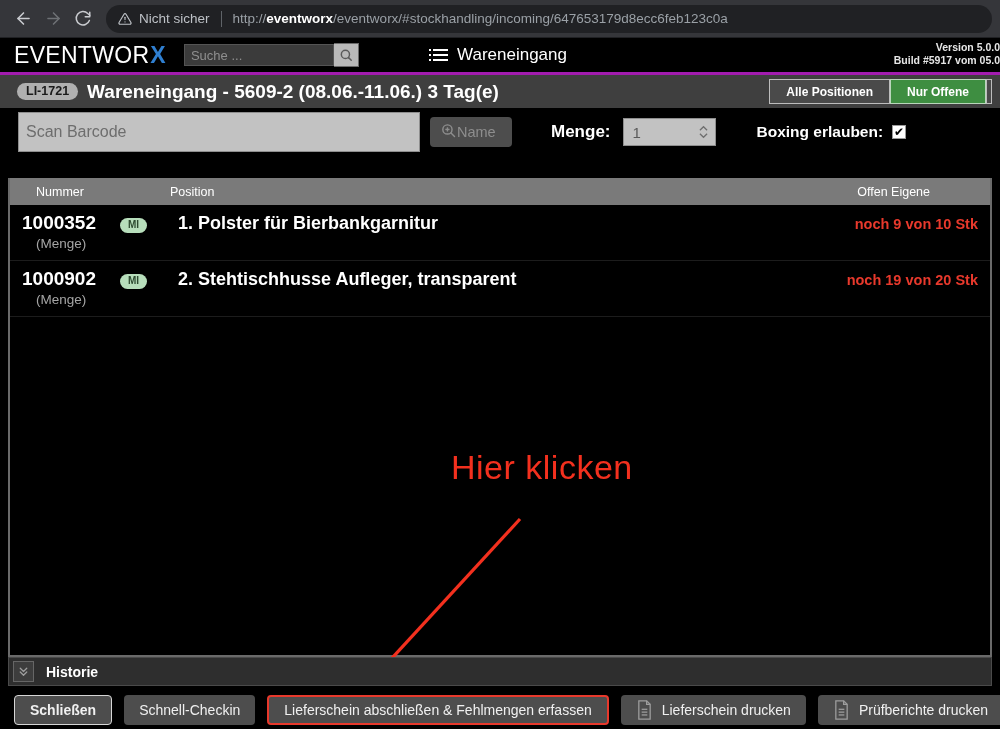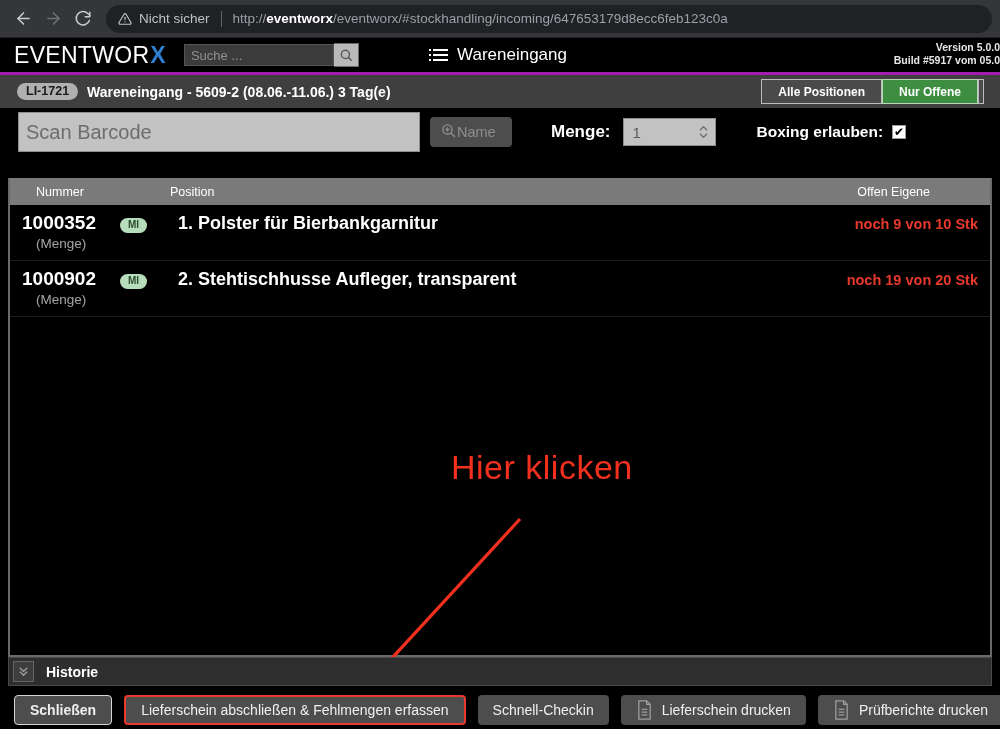--- a/index.html
+++ b/index.html
@@ -125,25 +125,25 @@
   }
   .badge-li {
     background: #b0b0b0; color: #1a1a1a;
     font-size: 12.5px; font-weight: 700;
     border-radius: 9px;
     padding: 2px 9px 3px;
     margin-left: 17px;
     line-height: 1;
   }
   .sub-title {
-    color: #fff; font-size: 14px; font-weight: 700;
+    color: #fff; font-size: 19px; font-weight: 700;
     margin-left: 9px;
   }
   .sub-btns {
-    position: absolute; right: 16px; top: 4px;
+    position: absolute; right: 8px; top: 4px;
     display: flex; align-items: center;
   }
   .btn-seg {
     height: 25px;
     border: 1px solid #bdbdbd;
     color: #fff; font-size: 12px; font-weight: 700;
     display: flex; align-items: center; justify-content: center;
     padding: 0 16px;
     background: #4a4a4a;
   }
@@ -154,21 +154,21 @@
   .scan-row {
     height: 48px; width: 1000px;
     background: #000;
     display: flex; align-items: center;
     padding-left: 18px;
   }
   .scan-input {
     width: 402px; height: 40px;
     background: #c2c2c2;
     border: 1px solid #8e8e8e;
-    color: #6d6d6d; font-size: 20px;
+    color: #6d6d6d; font-size: 16px;
     padding: 0 7px;
     outline: none;
     font-family: "Liberation Sans", sans-serif;
   }
   .scan-input::placeholder { color: #6d6d6d; }
   .name-btn {
     margin-left: 10px;
     height: 30px; min-width: 82px;
     background: #4d4d4d;
     border-radius: 4px;
@@ -474,22 +474,22 @@
       <svg width="13" height="13" viewBox="0 0 24 24" fill="none" stroke="currentColor" stroke-width="2.4" stroke-linecap="round" stroke-linejoin="round">
           <polyline points="6 6 12 12 18 6"></polyline>
           <polyline points="6 13 12 19 18 13"></polyline>
         </svg>
     </div>
     <span class="hist-label">Historie</span>
   </div>
 
   <div class="footer">
     <div class="fbtn outlined">Schließen</div>
+    <div class="fbtn">Schnell-Checkin</div>
     <div class="fbtn highlight">Lieferschein abschließen &amp; Fehlmengen erfassen</div>
-    <div class="fbtn">Schnell-Checkin</div>
     <div class="fbtn">
       <span class="doc-icon">
         <svg width="17" height="20" viewBox="0 0 24 28" fill="none" stroke="currentColor" stroke-width="1.8">
             <path d="M4 1 h11 l5 5 v21 h-16 z"></path>
             <polyline points="15 1 15 6 20 6"></polyline>
             <line x1="8" y1="13" x2="16" y2="13"></line>
             <line x1="8" y1="17" x2="16" y2="17"></line>
             <line x1="8" y1="21" x2="16" y2="21"></line>
           </svg>
       </span>

